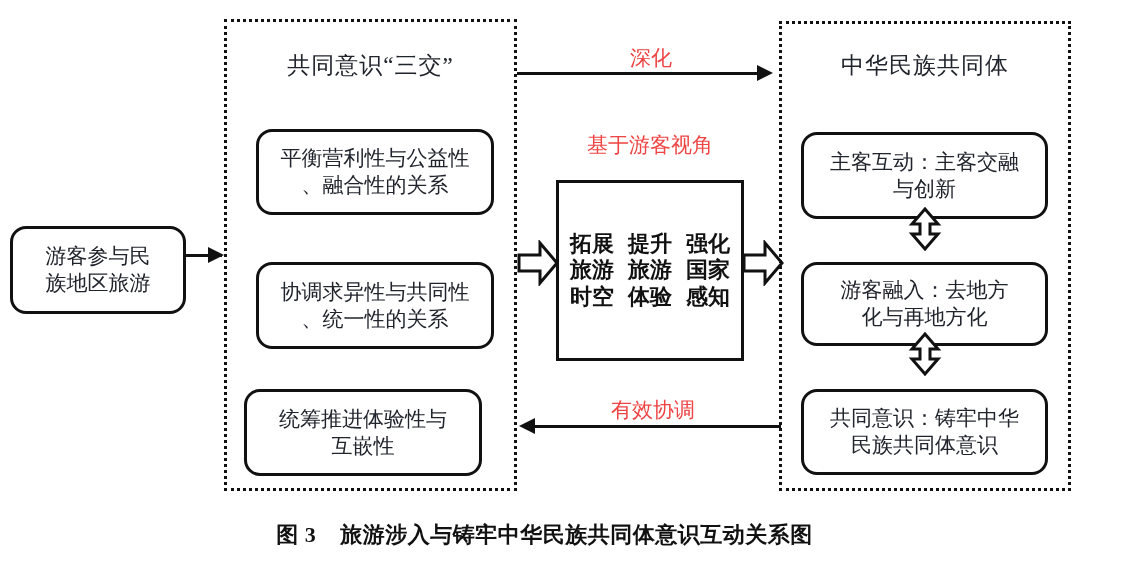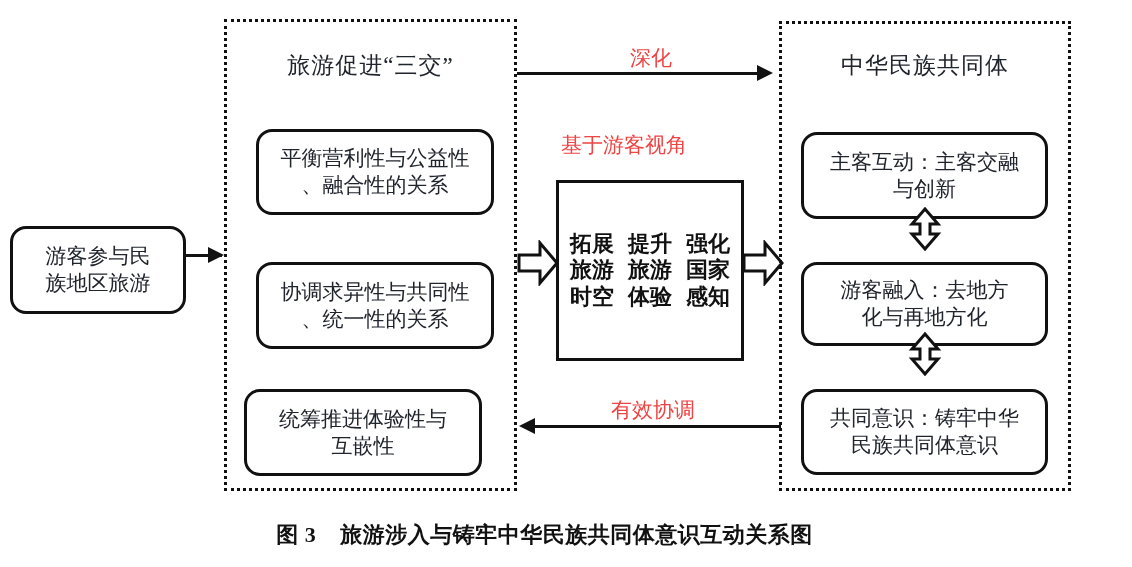--- a/index.html
+++ b/index.html
@@ -127,21 +127,21 @@
       <span>游客参与民</span>
       <span>族地区旅游</span>
     </span>
   </div>
 
   <div class="line-h" style="left:186px; top:254px; width:36px;"></div>
   <div class="arrowhead-r" style="left:208px; top:247px;"></div>
 
   <div class="group-box" style="left:224px; top:19px; width:293px; height:472px;"></div>
 
-  <div class="group-title" style="left:224px; top:50px; width:293px;">旅游促进“三交”</div>
+  <div class="group-title" style="left:224px; top:50px; width:293px;">共同意识“三交”</div>
 
   <div class="node" style="left:256px; top:115px; width:238px; height:86px;">
     <span>
       <span>平衡营利性与公益性</span>
       <span>、融合性的关系</span>
     </span>
   </div>
 
   <div class="node" style="left:256px; top:248px; width:238px; height:87px;">
     <span>
@@ -154,21 +154,21 @@
     <span>
       <span>统筹推进体验性与</span>
       <span>互嵌性</span>
     </span>
   </div>
 
   <div class="flabel" style="left:566px; top:44px; width:170px;">深化</div>
   <div class="line-h" style="left:517px; top:72px; width:246px;"></div>
   <div class="arrowhead-r" style="left:757px; top:65px;"></div>
 
-  <div class="flabel" style="left:539px; top:131px; width:170px;">基于游客视角</div>
+  <div class="flabel" style="left:565px; top:131px; width:170px;">基于游客视角</div>
 
   <div class="node-square" style="left:556px; top:180px; width:188px; height:181px;">
     <span>拓展旅游时空</span>
     <span>提升旅游体验</span>
     <span>强化国家感知</span>
   </div>
 
   <div class="blockarrow" style="left:517px; top:240px;">
     <svg width="42" height="46" viewBox="0 0 42 46">
       <polygon points="2,15 23,15 23,3 40,23 23,43 23,31 2,31" fill="#ffffff" stroke="#111111" stroke-width="3" stroke-linejoin="miter"></polygon>

